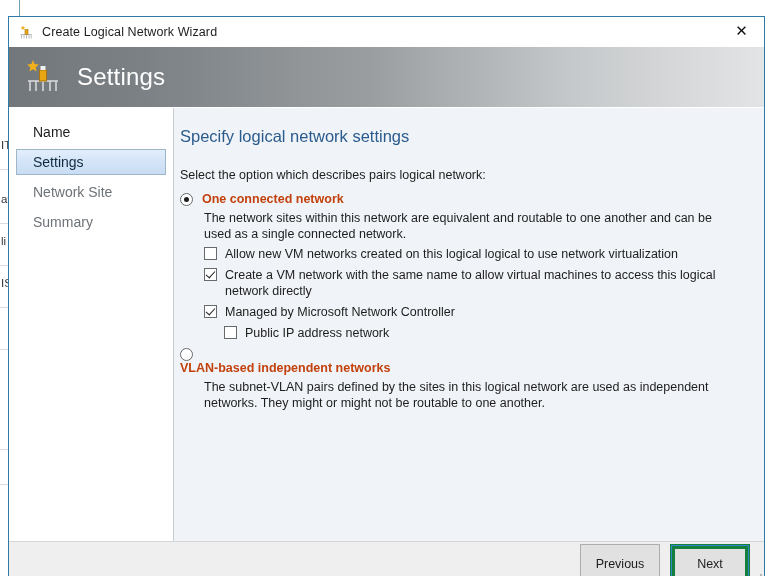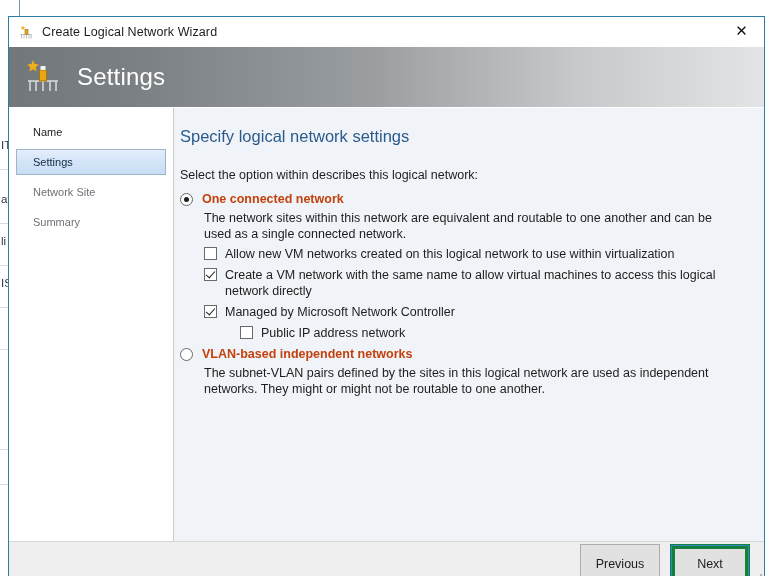--- a/index.html
+++ b/index.html
@@ -121,21 +121,21 @@
     background: #ffffff;
     border-right: 1px solid #c8cdd2;
     padding-top: 11px;
   }
   .nav-item {
     height: 26px;
     margin: 0 7px;
     display: flex;
     align-items: center;
     padding-left: 16px;
-    font-size: 11px;
+    font-size: 14px;
     color: #6d7277;
     cursor: default;
     border: 1px solid transparent;
   }
   .nav-item.done { color: #1d1d1d; }
   .nav-item.selected {
     color: #0f2a3f;
     background: linear-gradient(to bottom, #e3eefb 0%, #d3e4f7 50%, #c8ddf4 100%);
     border: 1px solid #9fb6c9;
   }
@@ -202,21 +202,21 @@
     border-radius: 50%;
     background: #1d1d1d;
   }
 
   
   .cb-row {
     display: flex;
     align-items: flex-start;
     margin: 0 0 5px 24px;
   }
-  .cb-row.indent { margin-left: 60px; }
+  .cb-row.indent { margin-left: 44px; }
   .checkbox {
     width: 13px; height: 13px;
     border: 1px solid #666a6d;
     background: #ffffff;
     margin-right: 8px;
     margin-top: 1px;
     flex: 0 0 13px;
     position: relative;
     cursor: default;
   }
@@ -350,52 +350,52 @@
         <span>Network Site</span>
       </div>
       <div class="nav-gap"></div>
       <div class="nav-item">
         <span>Summary</span>
       </div>
     </div>
 
     <div id="content">
       <h1 id="content-heading">Specify logical network settings</h1>
-      <p id="content-intro">Select the option within describes this logical network:</p>
+      <p id="content-intro">Select the option which describes pairs logical network:</p>
 
       <div class="option-block">
         <div class="option-head">
           <span class="radio checked"></span>
           <span class="option-label">One connected network</span>
         </div>
         <p class="option-desc">The network sites within this network are equivalent and routable to one another and can be used as a single connected network.</p>
 
         <div class="cb-row">
           <span class="checkbox"></span>
-          <span class="cb-label">Allow new VM networks created on this logical network to use within virtualization</span>
+          <span class="cb-label">Allow new VM networks created on this logical logical to use network virtualization</span>
         </div>
 
         <div class="cb-row">
           <span class="checkbox checked"></span>
           <span class="cb-label">Create a VM network with the same name to allow virtual machines to access this logical network directly</span>
         </div>
 
         <div class="cb-row">
           <span class="checkbox checked"></span>
           <span class="cb-label">Managed by Microsoft Network Controller</span>
         </div>
 
         <div class="cb-row indent">
           <span class="checkbox"></span>
           <span class="cb-label">Public IP address network</span>
         </div>
       </div>
 
       <div class="option-block">
-        <div class="option-head" style="margin-top:6px;">
+        <div class="option-head" style="margin-top:6px;flex-direction:column;">
           <span class="radio"></span>
           <span class="option-label">VLAN-based independent networks</span>
         </div>
         <p class="option-desc wide">The subnet-VLAN pairs defined by the sites in this logical network are used as independent networks. They might or might not be routable to one another.</p>
       </div>
 
     </div>
   </div>
 
   <div id="footer">

